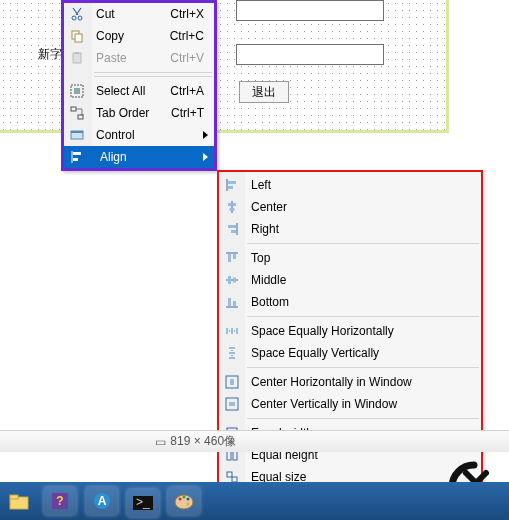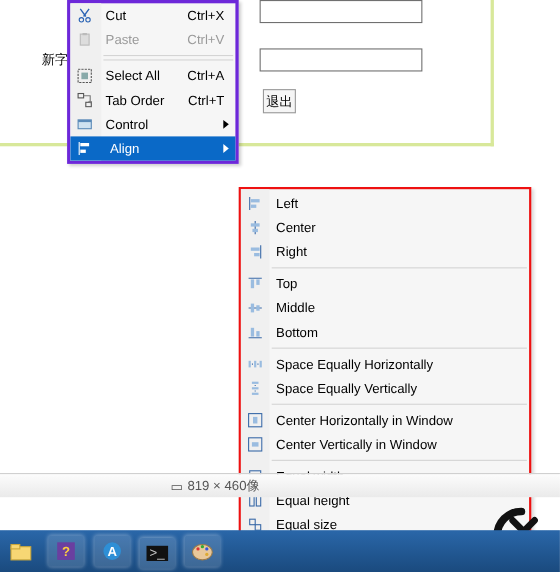--- a/index.html
+++ b/index.html
@@ -8,21 +8,21 @@
   
   .form-area {
     position: absolute; left: 0; top: 0; right: 60px; height: 133px;
     background-image: radial-gradient(#999 0.6px, transparent 0.6px);
     background-size: 7px 7px;
     border-right: 3px solid #d8e89a;
     border-bottom: 3px solid #d8e89a;
   }
   .form-label { position: absolute; color: #000; }
   .form-input { position: absolute; width: 148px; height: 21px; border: 1px solid #707070; background: #fff; }
-  .btn-exit { position: absolute; left: 239px; top: 81px; width: 30px; height: 22px; border: 1px solid #999; background: #f5f5f5; text-align: center; line-height: 20px; }
+  .btn-exit { position: absolute; left: 239px; top: 81px; width: 50px; height: 22px; border: 1px solid #999; background: #f5f5f5; text-align: center; line-height: 20px; }
 
   
   .menu1 {
     position: absolute; left: 61px; top: 0; width: 156px;
     background: #f6f6f6; border: 3px solid #6d28d9; box-shadow: 2px 2px 3px rgba(0,0,0,0.2);
   }
   .menu1 .gutter { position: absolute; left:0; top:0; bottom:0; width:28px; background:#f0f0f0; }
   .menu-item {
     position: relative; height: 22px; display: flex; align-items: center; padding-left: 32px;
     color: #000;
@@ -84,20 +84,30 @@
       <svg width="14" height="14" viewBox="0 0 14 14">
           <path d="M3 1 L8 8 M11 1 L6 8" stroke="#2a63b4" stroke-width="1.2" fill="none"></path>
           <circle cx="4" cy="11" r="2" fill="none" stroke="#2a63b4"></circle>
           <circle cx="10" cy="11" r="2" fill="none" stroke="#2a63b4"></circle>
         </svg>
     </span>
     <span>Cut</span>
     <span class="shortcut">Ctrl+X</span>
   </div>
 
+  <div class="menu-item">
+    <span class="icon">
+      <svg width="14" height="14" viewBox="0 0 14 14">
+          <rect x="2" y="2" width="7" height="8" fill="#fff" stroke="#a68a4a"></rect>
+          <rect x="5" y="5" width="7" height="8" fill="#fff" stroke="#a68a4a"></rect>
+        </svg>
+    </span>
+    <span>Copy</span>
+    <span class="shortcut">Ctrl+C</span>
+  </div>
 
   <div class="menu-item disabled">
     <span class="icon">
       <svg width="14" height="14" viewBox="0 0 14 14">
           <rect x="3" y="2" width="8" height="10" fill="#ddd" stroke="#bbb"></rect>
           <rect x="5" y="1" width="4" height="2" fill="#bbb"></rect>
         </svg>
     </span>
     <span>Paste</span>
     <span class="shortcut">Ctrl+V</span>

